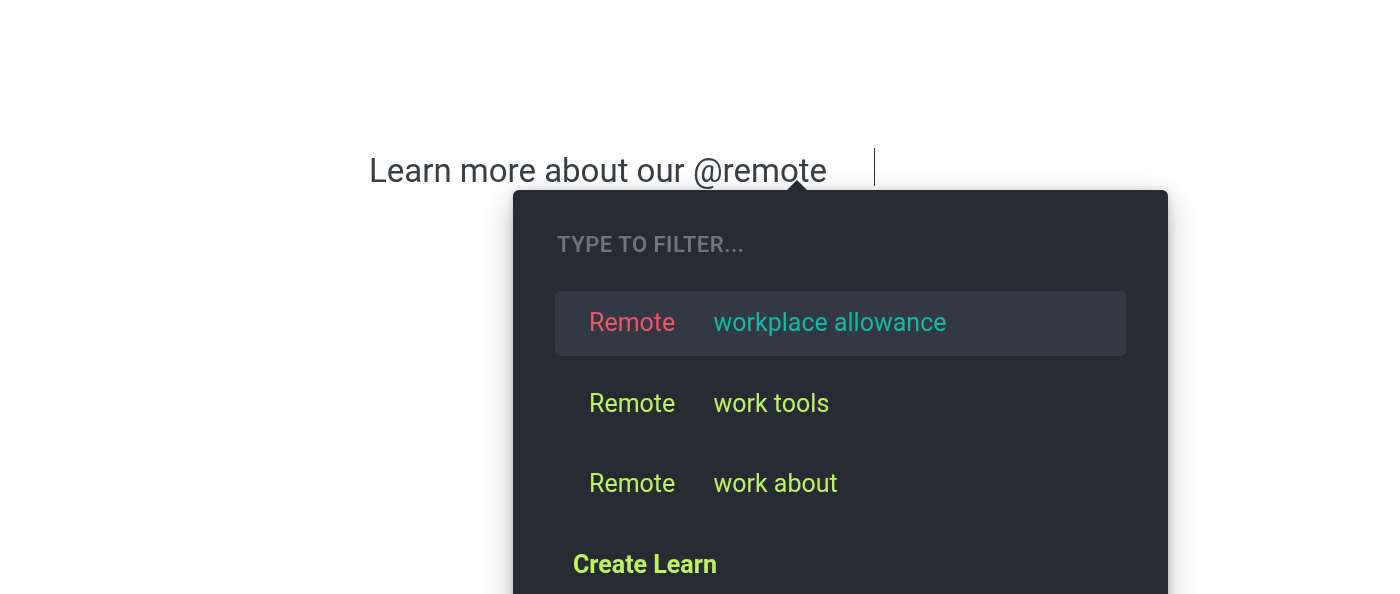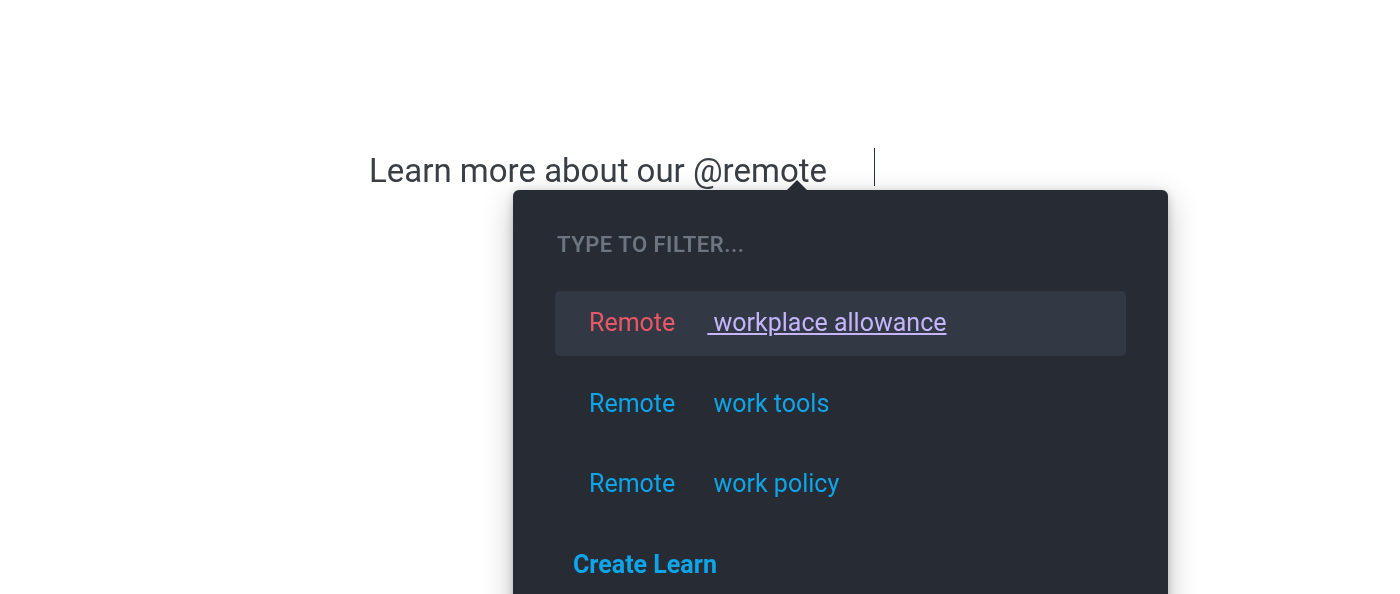--- a/index.html
+++ b/index.html
@@ -57,54 +57,53 @@
       font-size: 22px;
       font-weight: 600;
       letter-spacing: 0.5px;
       padding: 14px 18px 18px 18px;
       text-transform: uppercase;
     }
     .option {
       padding: 16px 18px;
       border-radius: 5px;
       font-size: 25px;
-      color: #0ea5e9;
+      color: #bef264;
       cursor: pointer;
       line-height: 1.3;
     }
     .option .match {
       font-weight: 400;
     }
     .option .rest {
       font-weight: 400;
     }
     .option.selected {
       background: #323844;
       color: #eb5766;
     }
     .option.selected .match {
       color: #eb5766;
     }
     .option.selected .rest {
-      color: #c4b5fd;
-      text-decoration: underline;
+      color: #14b8a6;
     }
     .option.create {
       font-weight: 700;
     }
   </style>
 </head>
 <body>
 
 <div class="input-line">
   <span class="input-text">Learn more about our @remote</span>
   <span class="cursor"></span>
 </div>
 
 <div class="popover">
   <div class="filter-label">Type to filter...</div>
   <div id="options-container">
       <div class="option selected"><span class="match">Remote</span><span class="rest"> workplace allowance</span></div>
       <div class="option"><span class="match">Remote</span><span class="rest"> work tools</span></div>
-      <div class="option"><span class="match">Remote</span><span class="rest"> work policy</span></div>
+      <div class="option"><span class="match">Remote</span><span class="rest"> work about</span></div>
       <div class="option create">Create Learn</div>
     </div>
 </div>
 
 </body></html>

